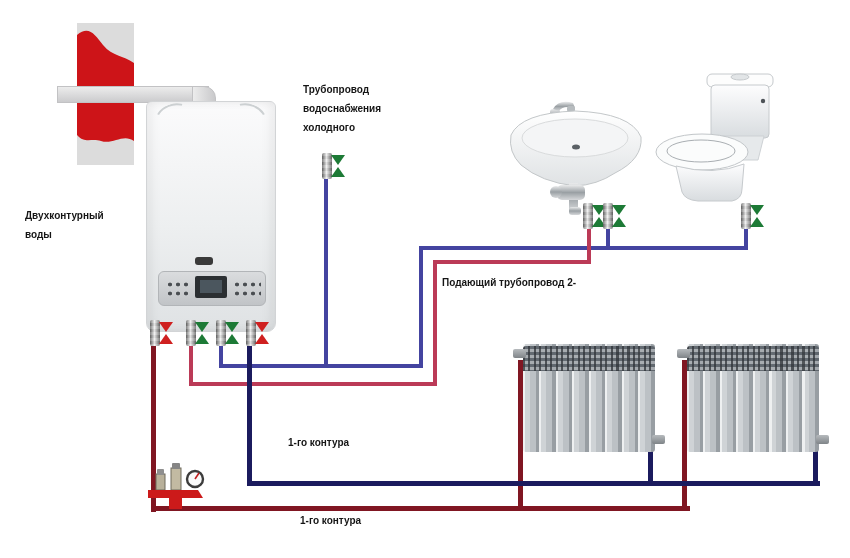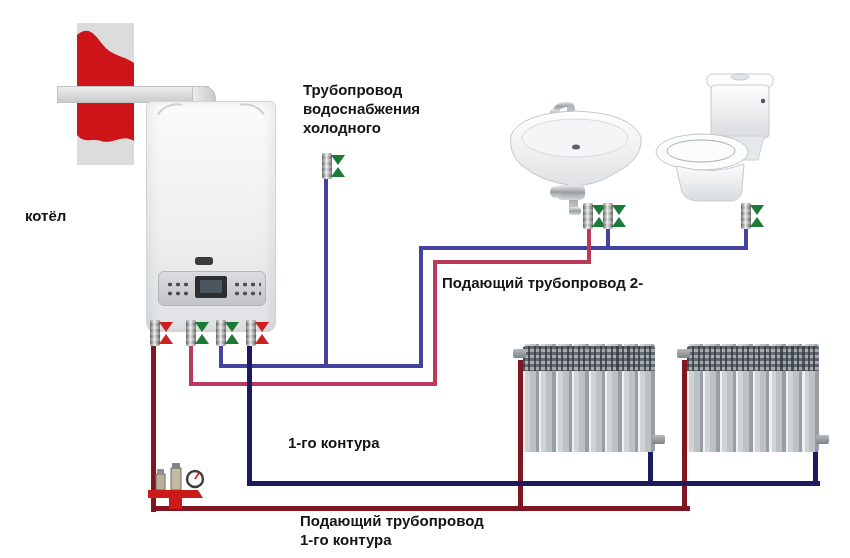--- a/index.html
+++ b/index.html
@@ -1,20 +1,20 @@
 <!DOCTYPE html>
 <html><head>
 <meta charset="utf-8">
 <style>
   html,body{margin:0;padding:0;background:#ffffff;}
   #stage{position:relative;width:850px;height:558px;background:#ffffff;overflow:hidden;
          font-family:"Liberation Sans","DejaVu Sans",sans-serif;}
   .abs{position:absolute;}
   
-  .lbl{position:absolute;font-weight:bold;color:#151515;font-size:15px;line-height:19px;white-space:nowrap;}
+  .lbl{position:absolute;font-weight:bold;color:#151515;font-size:10px;line-height:19px;white-space:nowrap;}
   .lbl span{display:block;}
   
   .p{position:absolute;}
   .p.blue{background:#4444a0;}
   .p.crimson{background:#bb3a57;}
   .p.maroon{background:#801622;}
   .p.navy{background:#1b1b5e;}
   
   .wall{left:77px;top:23px;width:57px;height:142px;background:#dcdcdc;}
   .flue-h{left:57px;top:86px;width:150px;height:15px;background:linear-gradient(180deg,#ececec,#cbcbcd);border:1px solid #c2c2c4;}
@@ -197,31 +197,31 @@
   <div class="valve green" style="left:603px;top:203px">
       <span class="vbody"></span>
       <span class="vhandle"></span>
     </div>
   <div class="valve green" style="left:741px;top:203px">
       <span class="vbody"></span>
       <span class="vhandle"></span>
     </div>
 
   <div class="lbl" style="left:25px;top:206px">
-    <span>котёл</span>
+    <span>Двухконтурный</span>
+    <span>воды</span>
   </div>
   <div class="lbl" style="left:303px;top:80px">
     <span>Трубопровод</span>
     <span>водоснабжения</span>
     <span>холодного</span>
   </div>
   <div class="lbl" style="left:442px;top:273px">
     <span>Подающий трубопровод 2-</span>
   </div>
   <div class="lbl" style="left:288px;top:433px">
     <span>1-го контура</span>
   </div>
   <div class="lbl" style="left:300px;top:511px">
-    <span>Подающий трубопровод</span>
     <span>1-го контура</span>
   </div>
 
 </div>
 
 </body></html>

